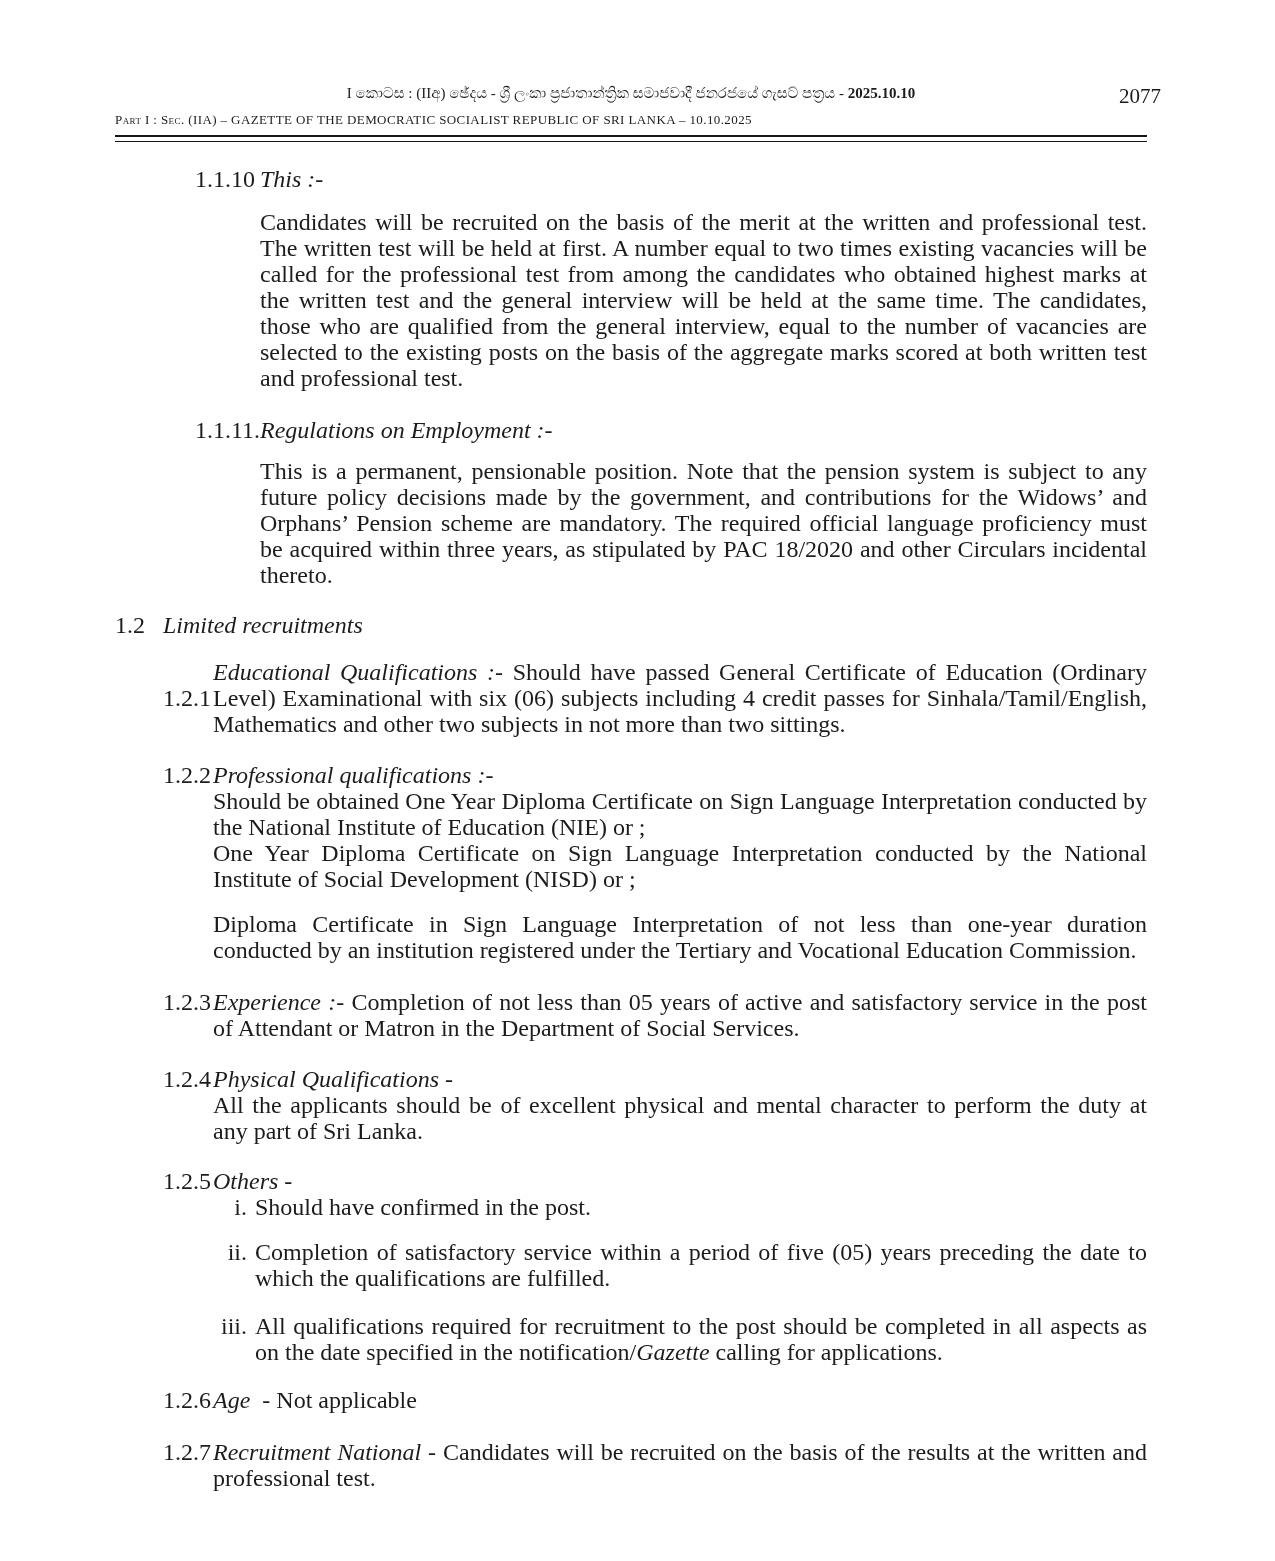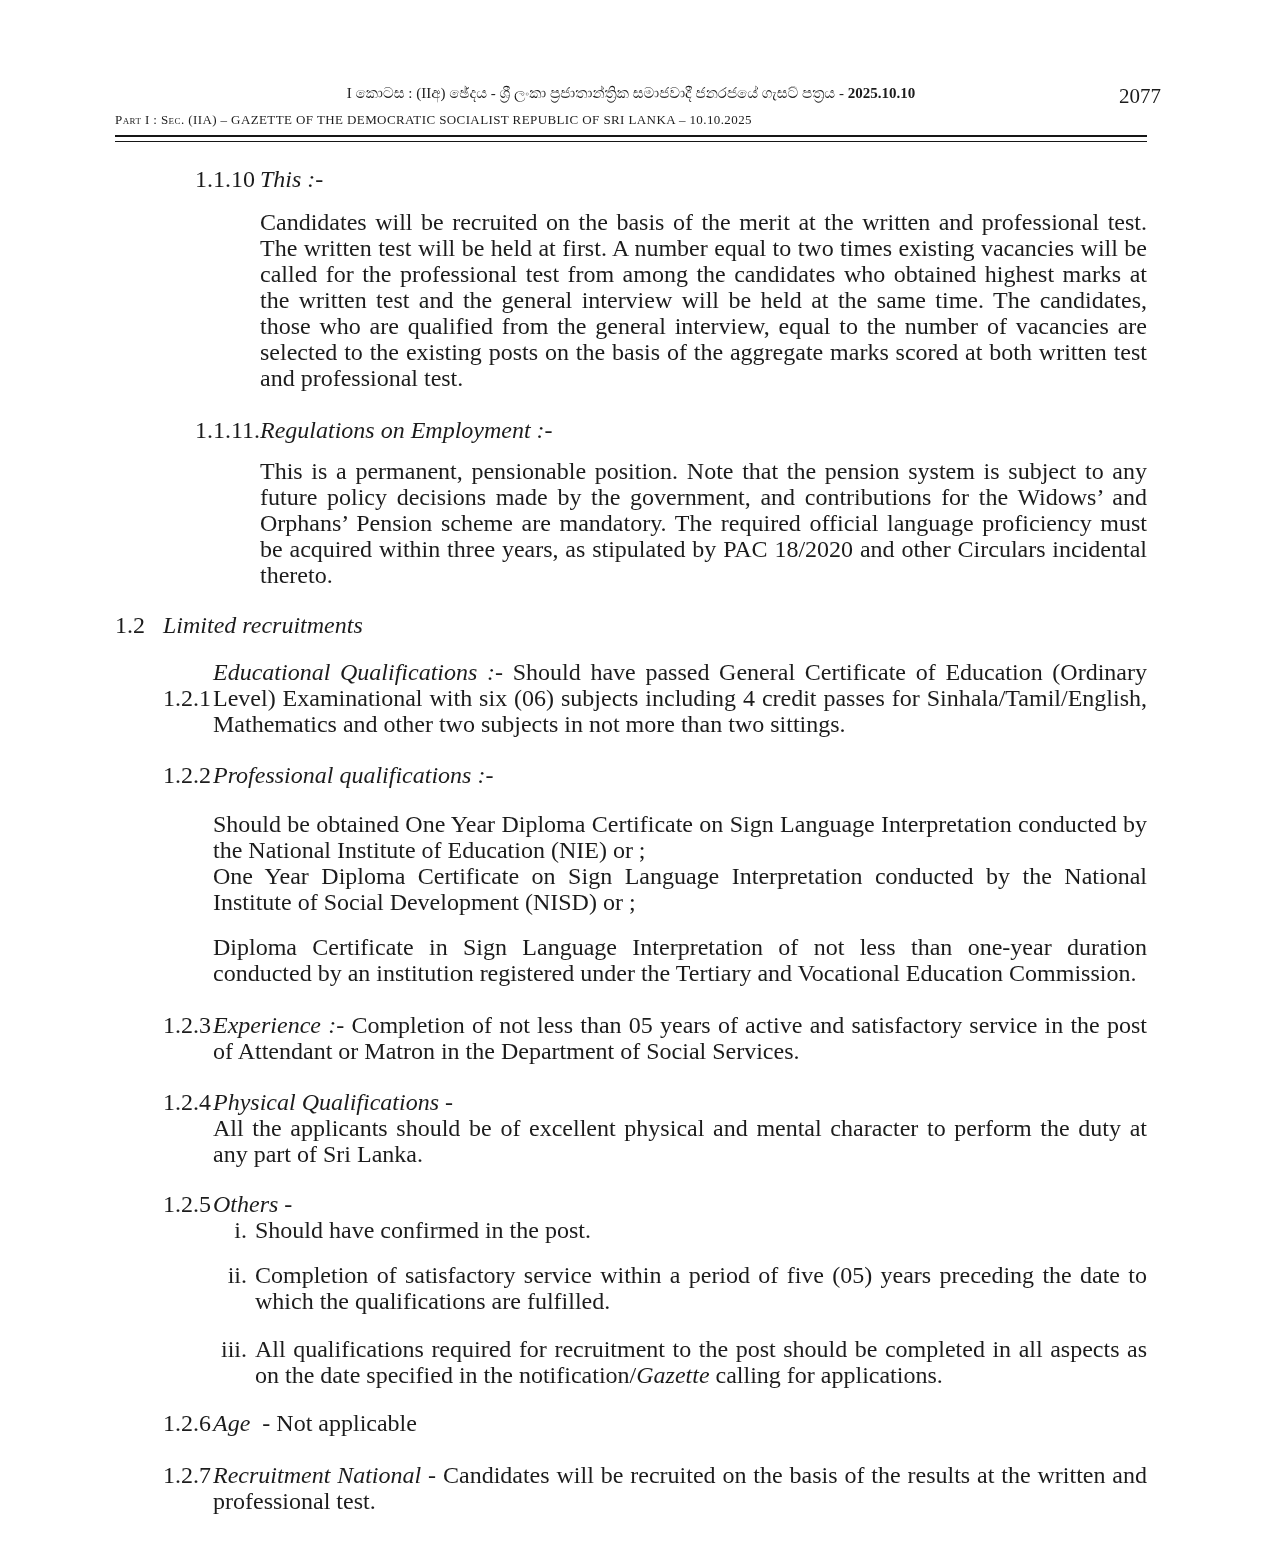--- a/index.html
+++ b/index.html
@@ -67,21 +67,21 @@
   <div class="b hang ml48" style="margin-top:21px;align-items:center;">
     <span class="num w50">1.2.1</span>
     <span class="txt jst"><span class="it">Educational Qualifications :-</span>
       <span>Should have passed General Certificate of Education (Ordinary Level) Examinational with six (06) subjects including 4 credit passes for Sinhala/Tamil/English, Mathematics and other two subjects in not more than two sittings.</span></span>
   </div>
 
   <div class="b hang ml48" style="margin-top:25px;">
     <span class="num w50">1.2.2</span>
     <span class="txt it">Professional qualifications :-</span>
   </div>
-  <div class="b ml98" style="margin-top:23px;">
+  <div class="b ml98" style="">
     <div class="jst">Should be obtained One Year Diploma Certificate on Sign Language Interpretation conducted by the National Institute of Education (NIE) or ;</div>
     <div class="jst">One Year Diploma Certificate on Sign Language Interpretation conducted by the National Institute of Social Development (NISD) or ;</div>
   </div>
   <div class="b jst ml98" style="margin-top:19px;">Diploma Certificate in Sign Language Interpretation of not less than one-year duration conducted by an institution registered under the Tertiary and Vocational Education Commission.</div>
 
   <div class="b hang ml48" style="margin-top:26px;">
     <span class="num w50">1.2.3</span>
     <span class="txt jst"><span class="it">Experience :-</span>
       <span>Completion of not less than 05 years of active and satisfactory service in the post of Attendant or Matron in the Department of Social Services.</span></span>
   </div>

